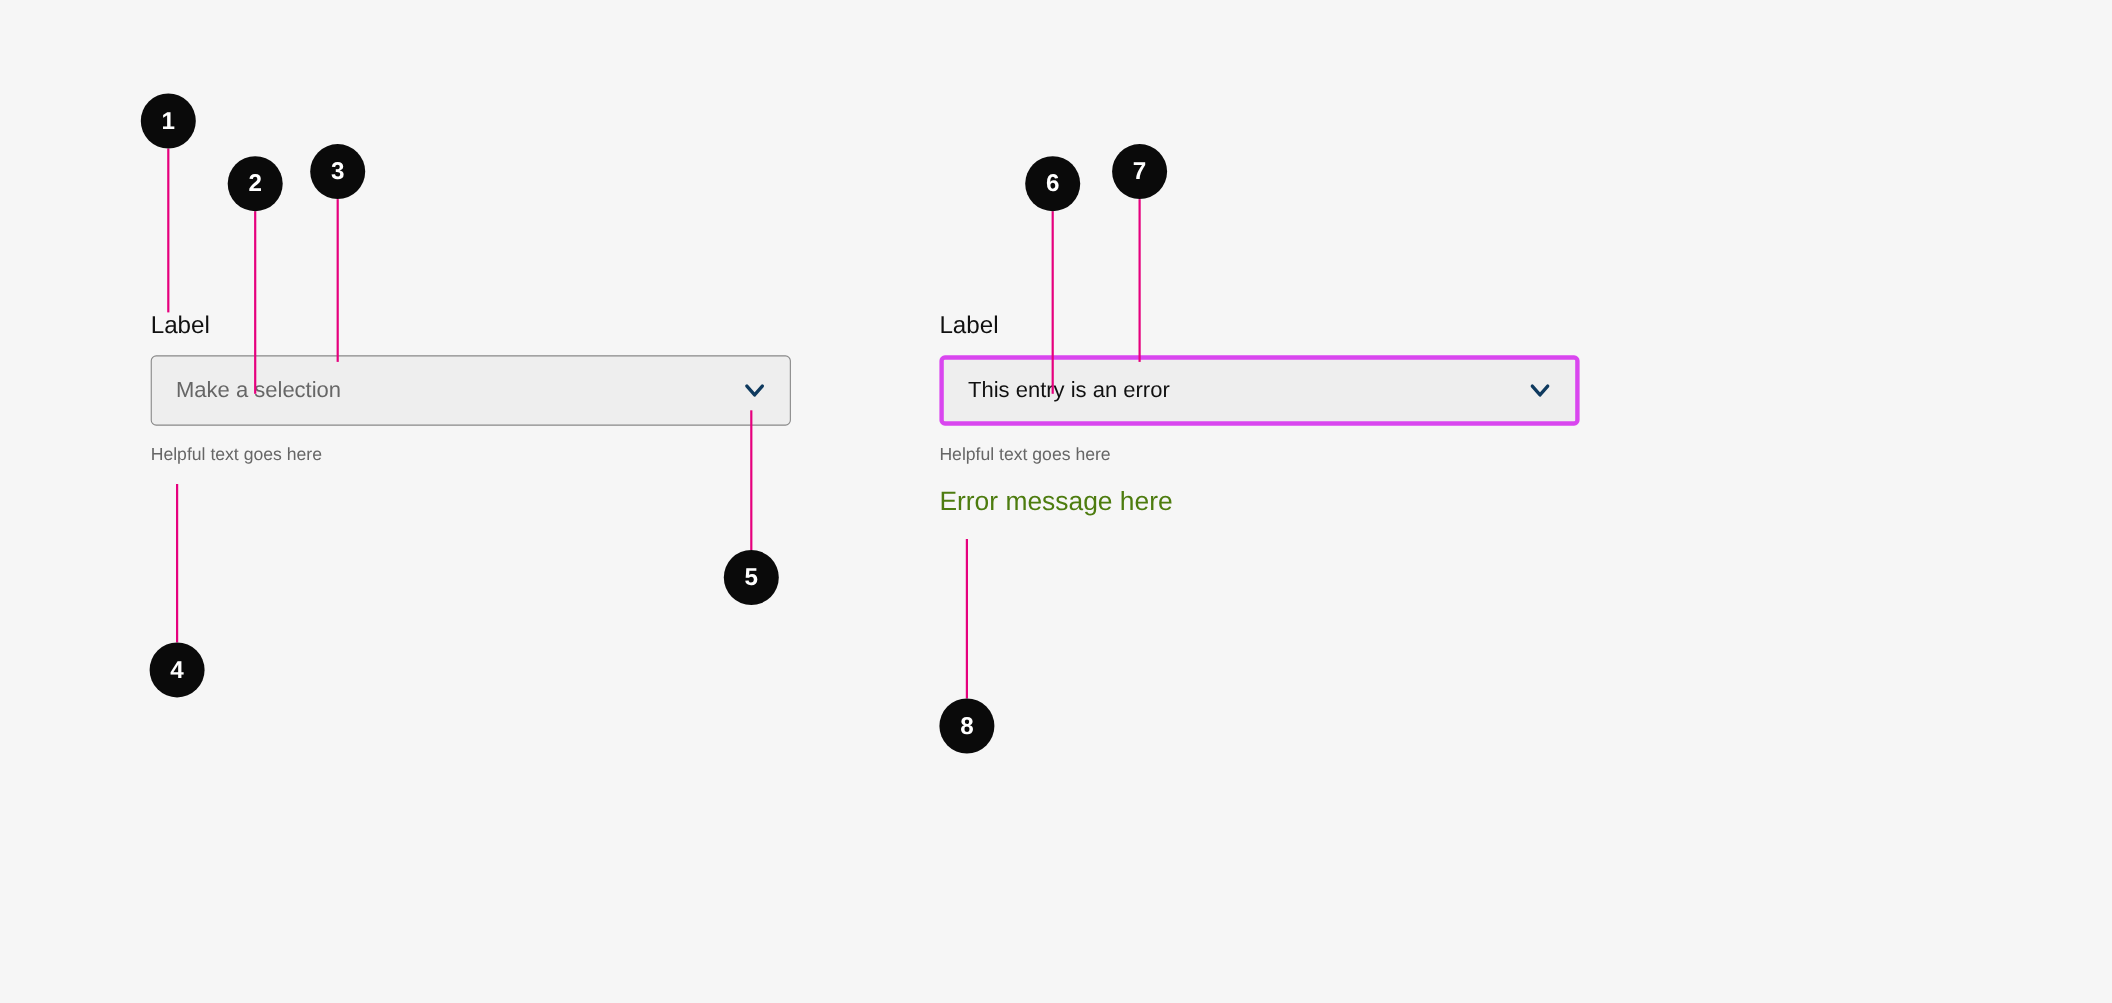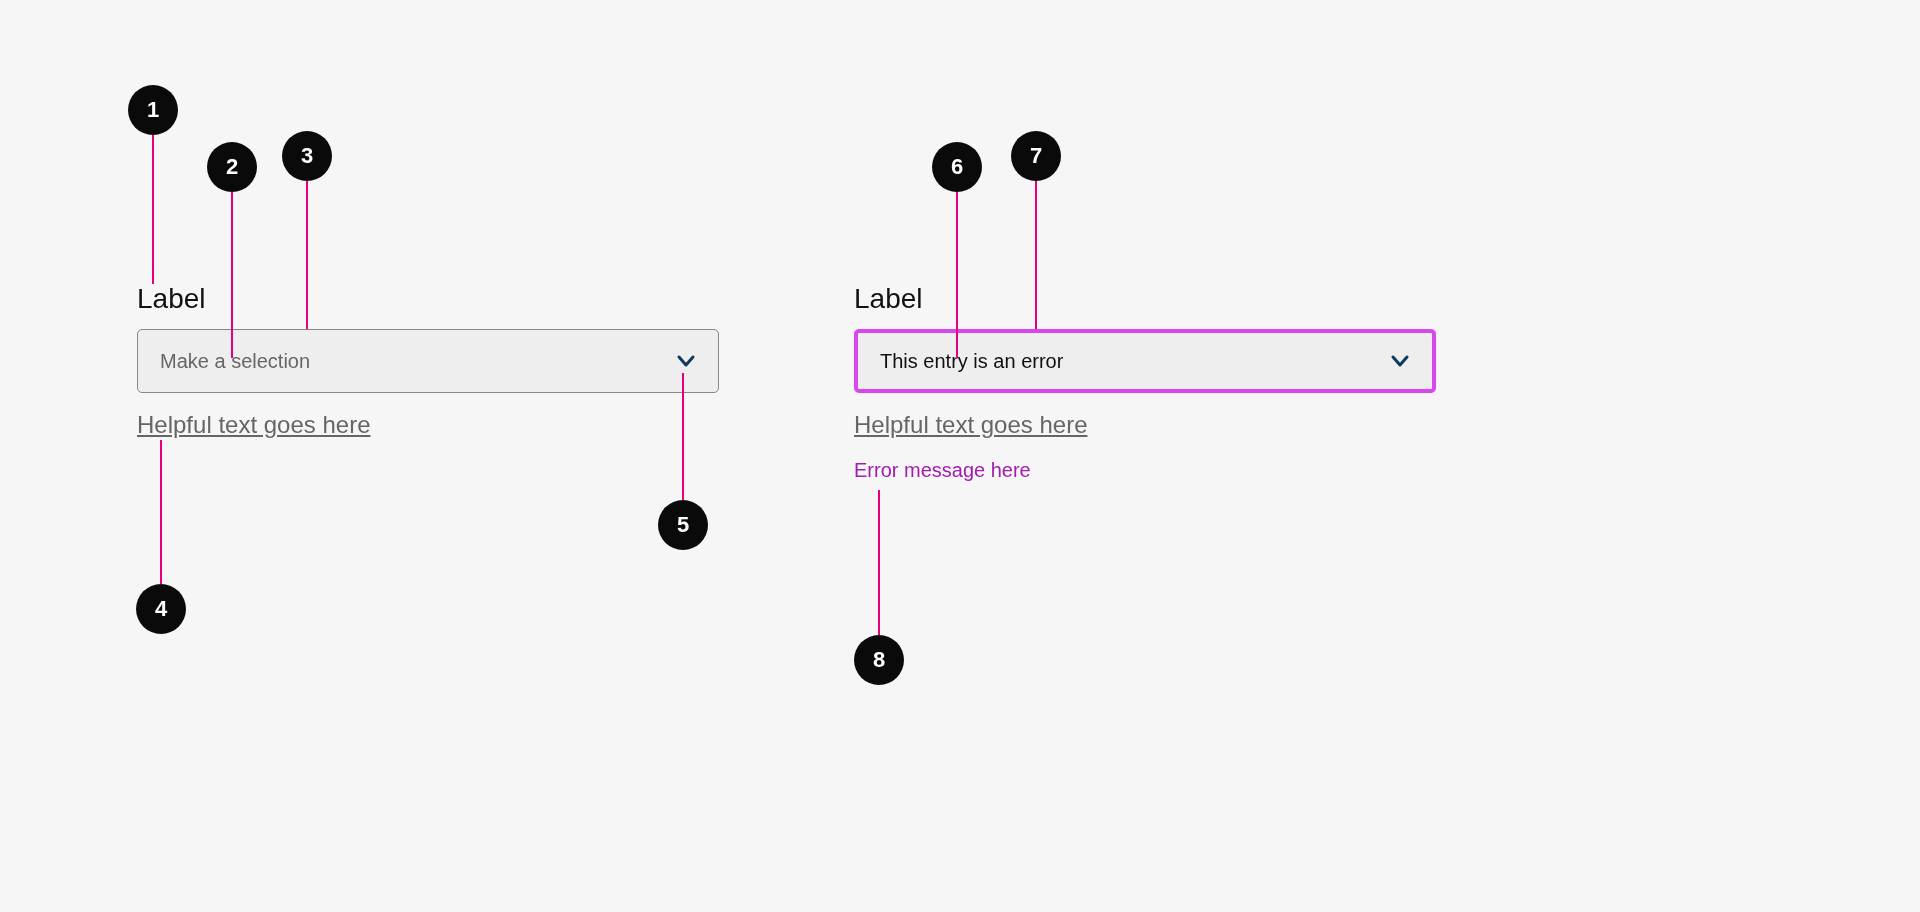--- a/index.html
+++ b/index.html
@@ -39,21 +39,21 @@
     background: #e6007e;
     z-index: 10;
   }
 
   
   .form-group {
     position: absolute;
     width: 582px;
   }
   .form-label {
-    font-size: 28px;
+    font-size: 22px;
     color: #111;
     margin-bottom: 14px;
     display: block;
   }
   .dropdown {
     position: relative;
     width: 582px;
     height: 64px;
     border: 1px solid #888;
     background: #eeeeee;
@@ -74,28 +74,27 @@
     top: 50%;
     transform: translateY(-50%);
     width: 20px;
     height: 20px;
     display: flex;
     align-items: center;
     justify-content: center;
   }
   .helper-text {
     margin-top: 18px;
-    font-size: 24px;
+    font-size: 16px;
     color: #666;
-    text-decoration: underline;
   }
   .error-text {
     margin-top: 20px;
-    font-size: 20px;
-    color: #a21caf;
+    font-size: 24px;
+    color: #4d7c0f;
   }
 </style>
 </head>
 <body>
 
 <div class="stage">
 
   <div class="form-group" style="left:137px; top:283px;">
     <span class="form-label">Label</span>
     <div class="dropdown placeholder">

